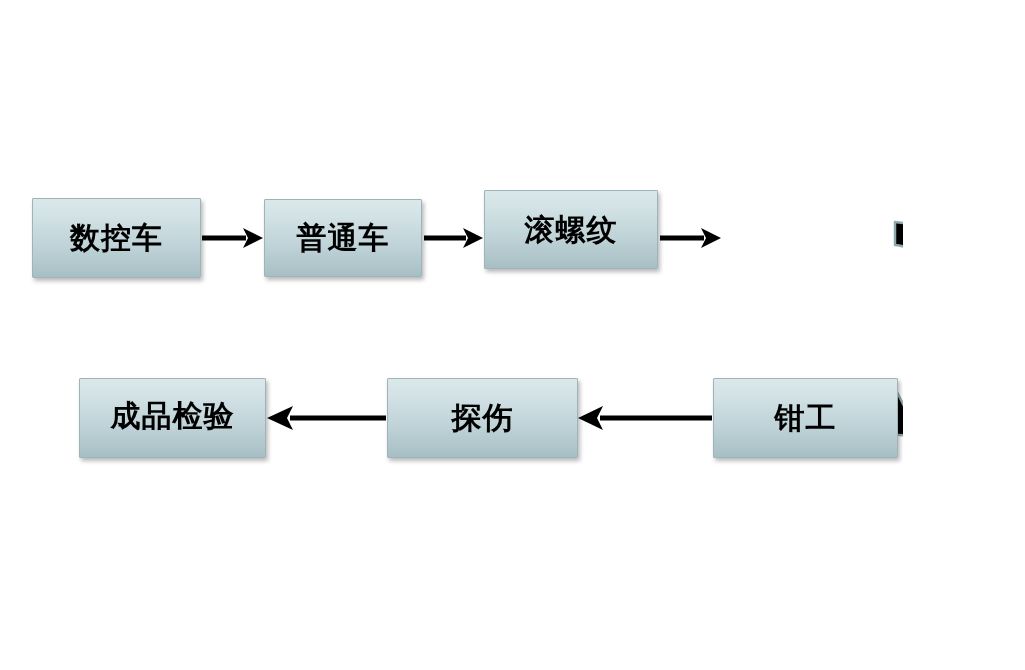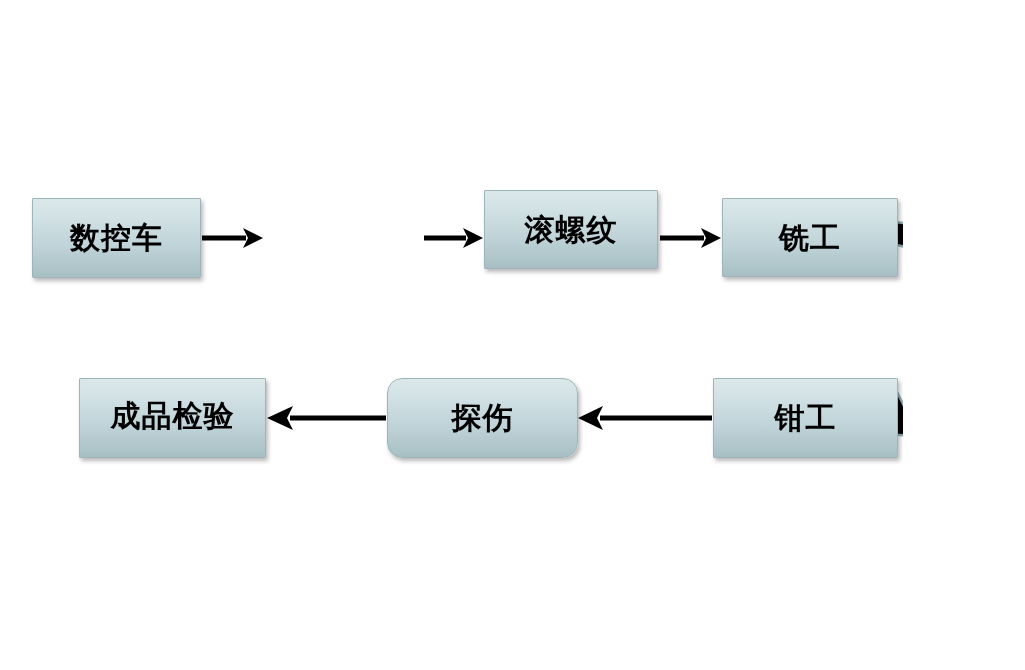--- a/index.html
+++ b/index.html
@@ -107,34 +107,34 @@
     <g>
       <line class="straight-arrow-line" x1="386" y1="418" x2="290" y2="418"></line>
       <polygon class="straight-arrow-head" points="293,406 267,418 293,430 287,418"></polygon>
     </g>
   </svg>
 
   <div class="node" style="left:32px; top:198px; width:169px; height:80px;">
     <span class="node-label">数控车</span>
   </div>
 
+  <div class="node" style="left:264px; top:199px; width:158px; height:78px;">
+    <span class="node-label">普通车</span>
+  </div>
 
   <div class="node" style="left:484px; top:190px; width:174px; height:79px;">
     <span class="node-label">滚螺纹</span>
   </div>
 
-  <div class="node" style="left:722px; top:198px; width:176px; height:79px;">
-    <span class="node-label">铣工</span>
-  </div>
 
   <div class="node" style="left:713px; top:378px; width:185px; height:80px;">
     <span class="node-label">钳工</span>
   </div>
 
-  <div class="node" style="left:387px; top:378px; width:191px; height:80px;border-radius:15px;">
+  <div class="node" style="left:387px; top:378px; width:191px; height:80px;">
     <span class="node-label">探伤</span>
   </div>
 
   <div class="node" style="left:79px; top:378px; width:187px; height:80px;font-family:Liberation Mono, monospace;">
     <span class="node-label">成品检验</span>
   </div>
 
 </div>
 
 </body></html>

